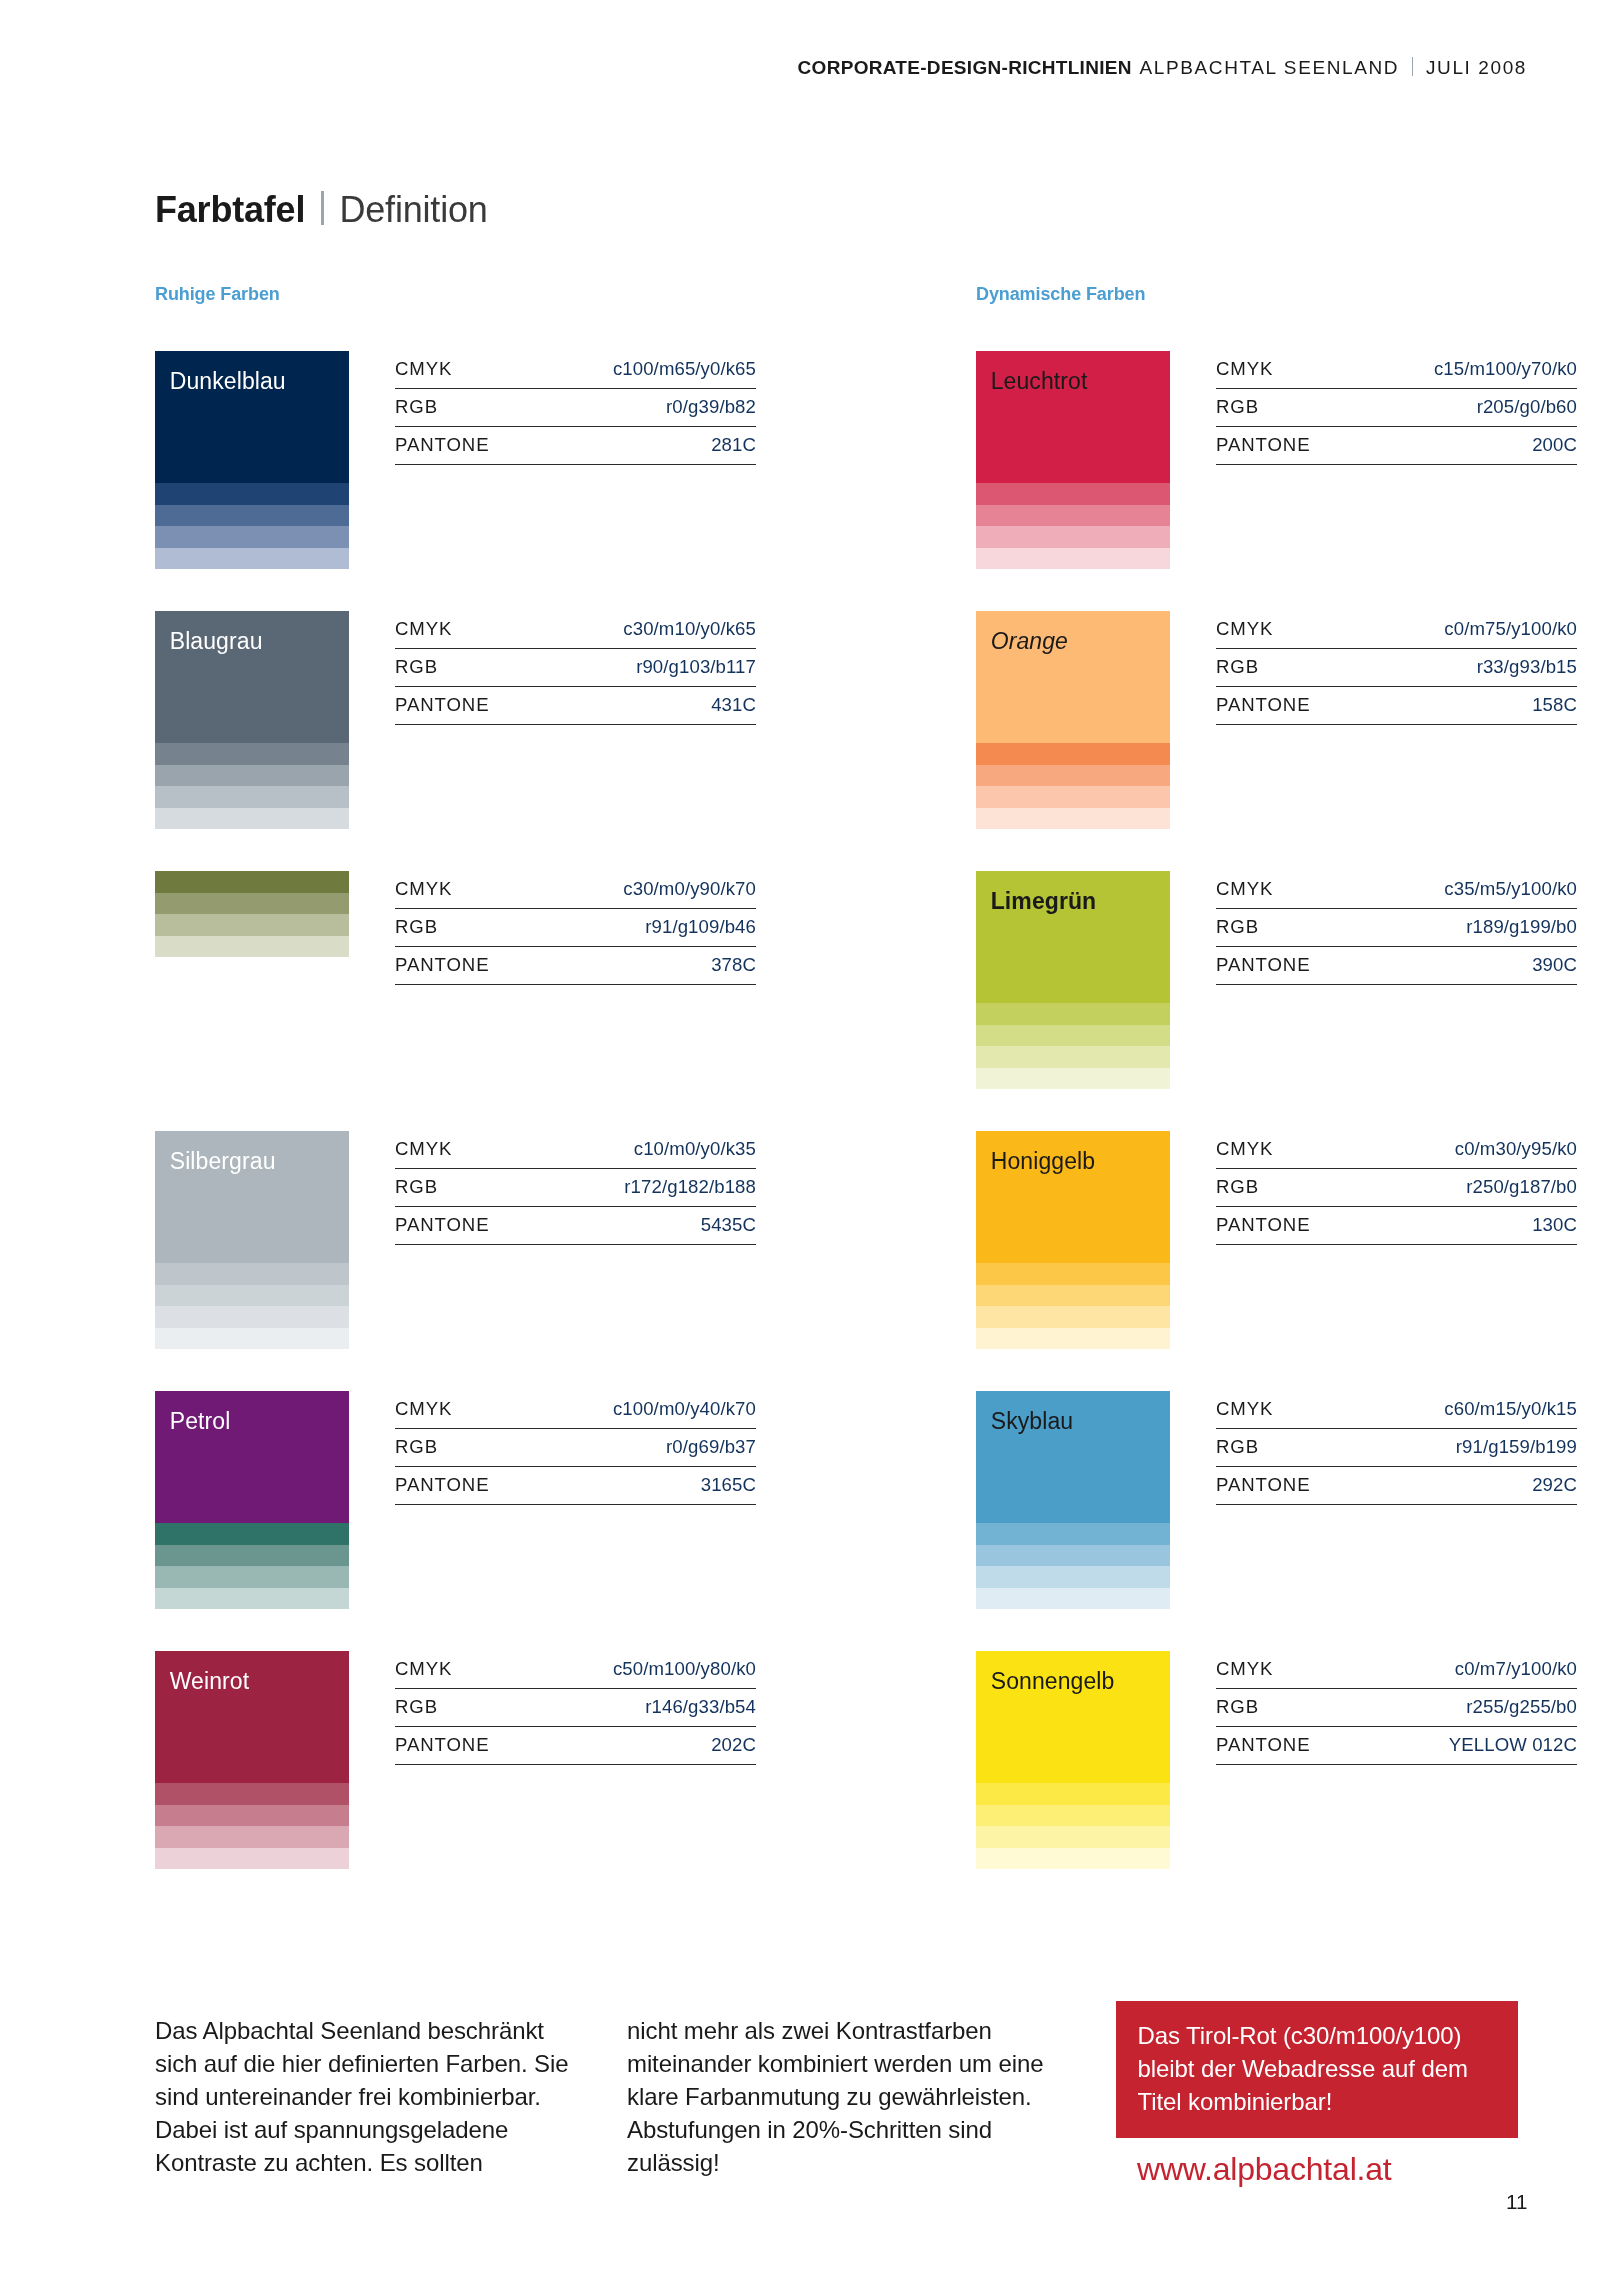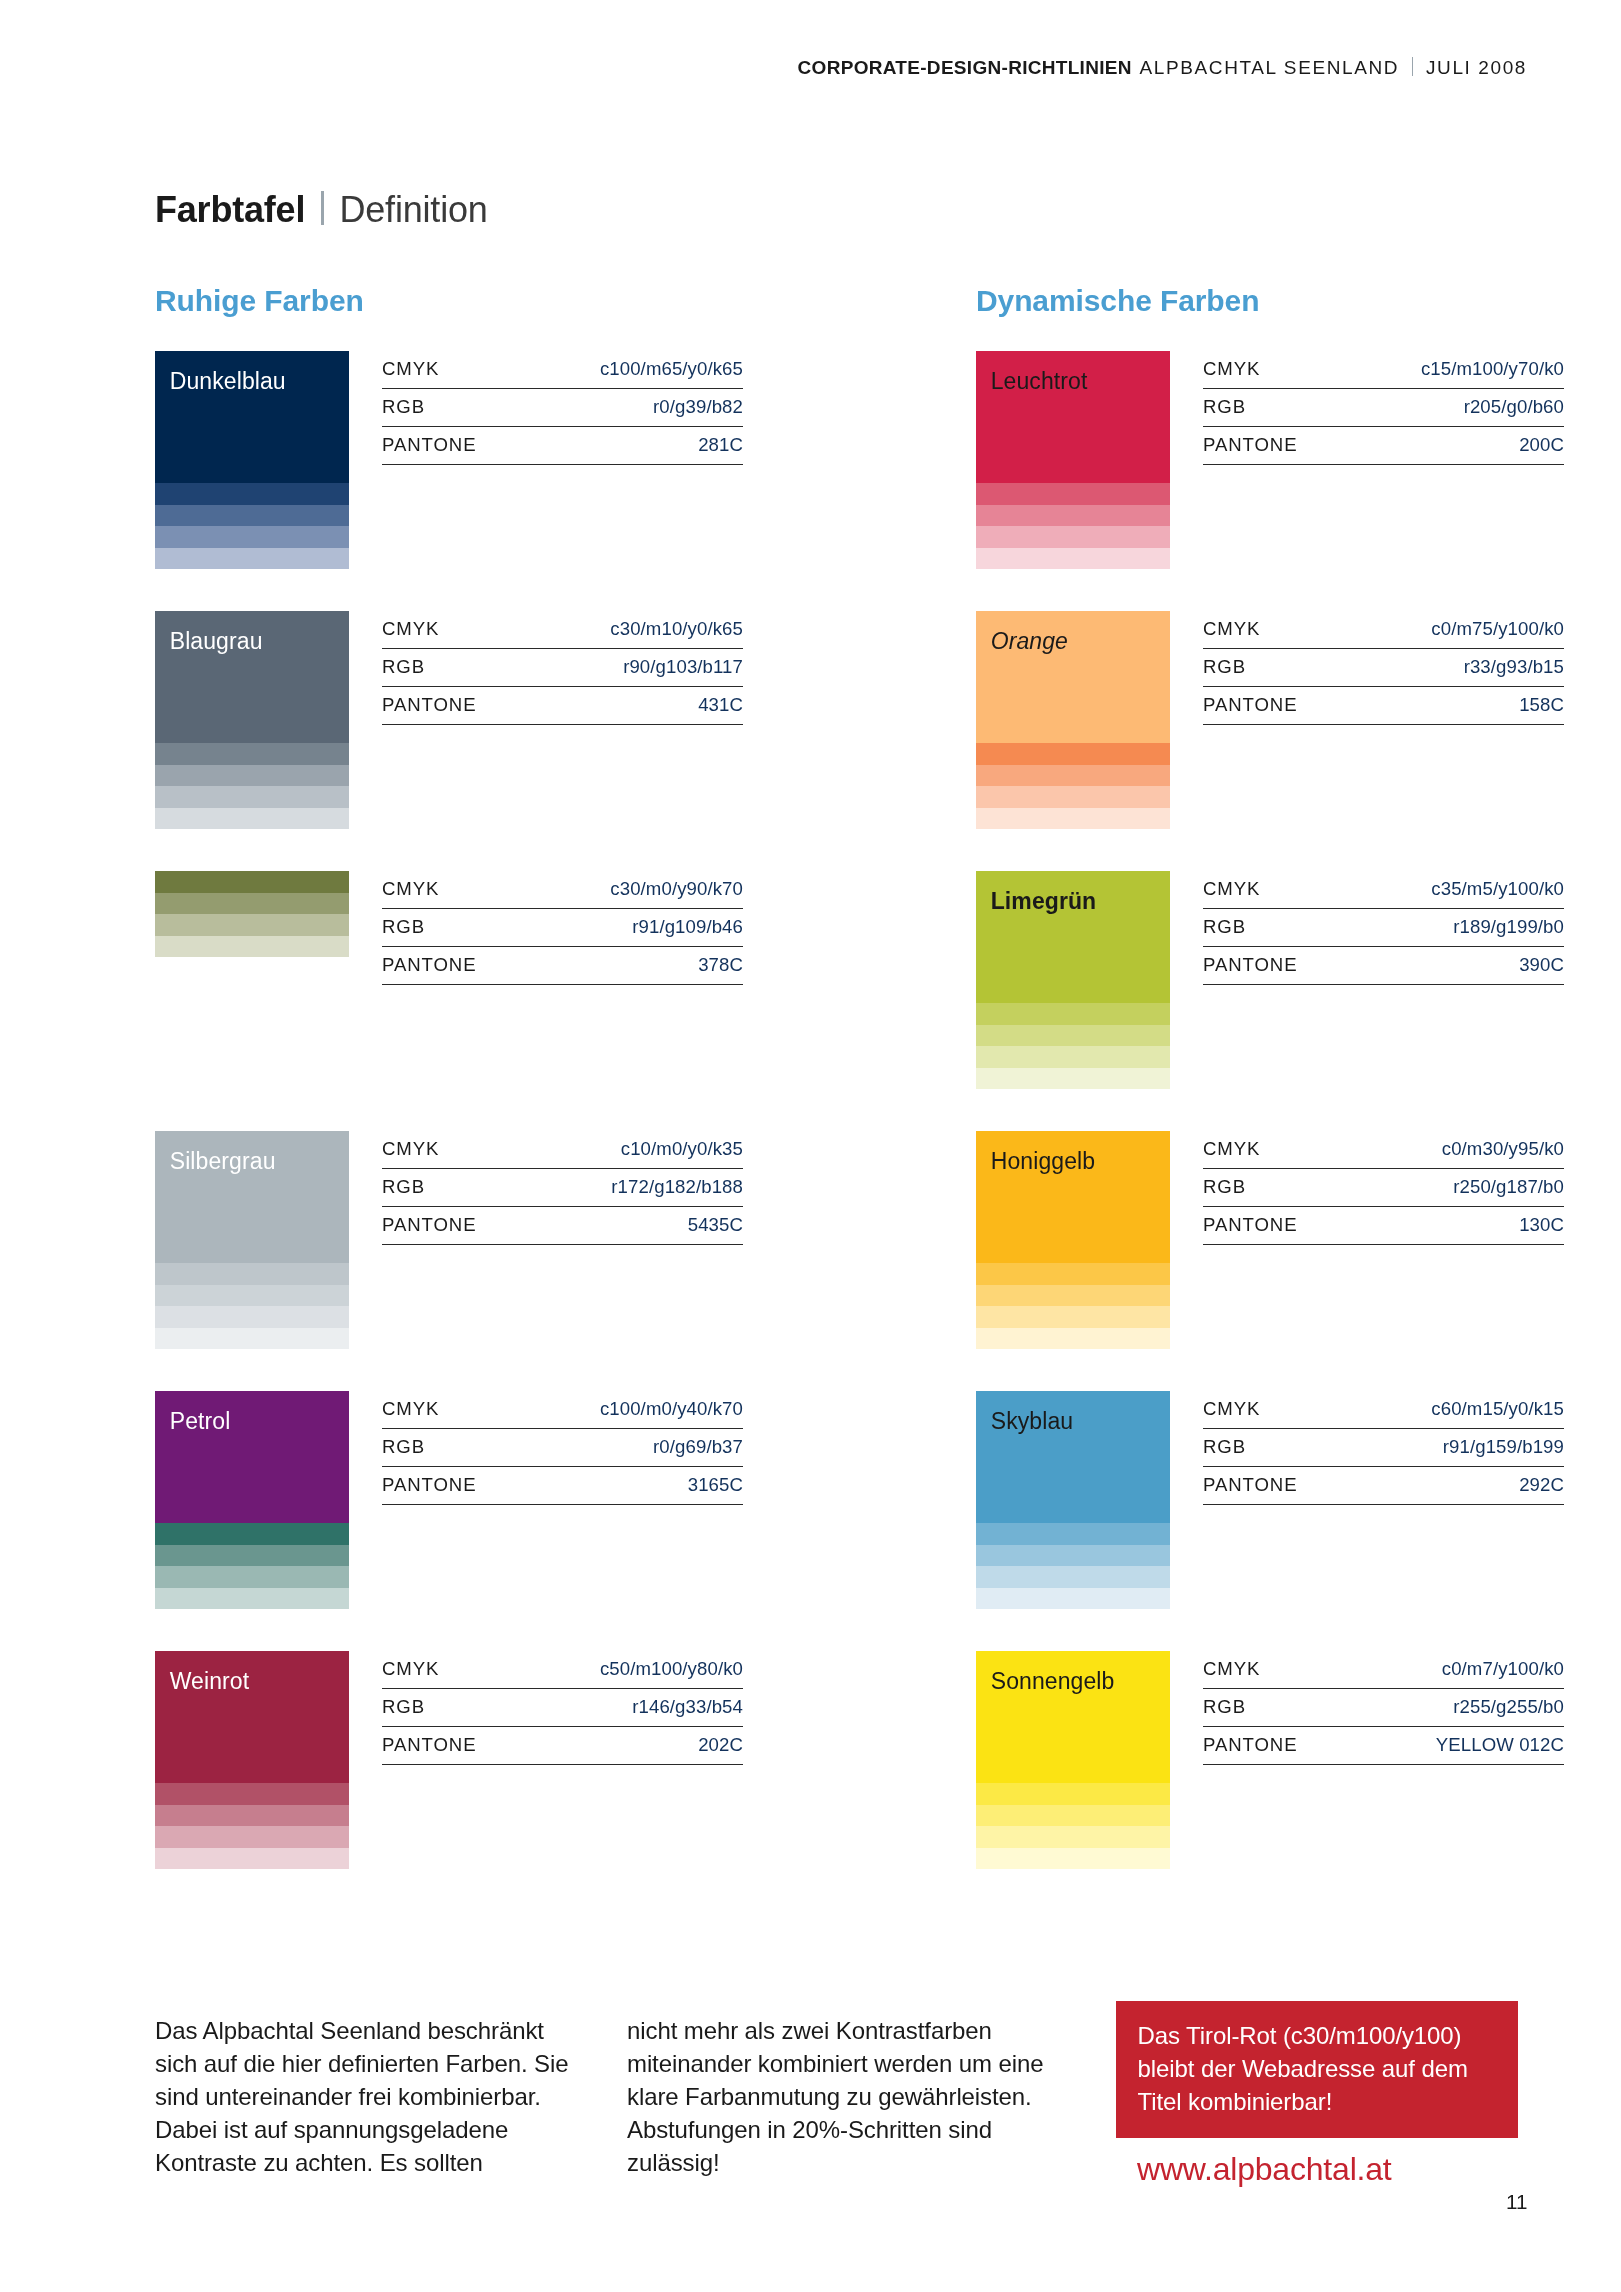--- a/index.html
+++ b/index.html
@@ -87,21 +87,21 @@
   .page-title .t-light {
     font-size: 36px;
     font-weight: normal;
     color: #3a3a3a;
     letter-spacing: -0.2px;
   }
 
   
   .group-heading {
     position: absolute;
-    font-size: 30px;
+    font-size: 18px;
     font-weight: bold;
     color: #4a9ed1;
     letter-spacing: -0.1px;
     white-space: nowrap;
   }
   .group-heading.left  { top: 284px; left: 155px; }
   .group-heading.right { top: 284px; left: 976px; }
 
   
   .columns {
@@ -146,21 +146,21 @@
   }
   .tint {
     width: 194px;
     height: 21.6px;
   }
 
   
   .spec {
     position: absolute;
     top: 0;
-    left: 227px;
+    left: 240px;
     width: 361px;
     text-align: center;
   }
   .spec-row {
     height: 38px;
     display: flex;
     align-items: center;
     justify-content: space-between;
     border-bottom: 1.1px solid #2a2a2a;
     padding-bottom: 1px;

